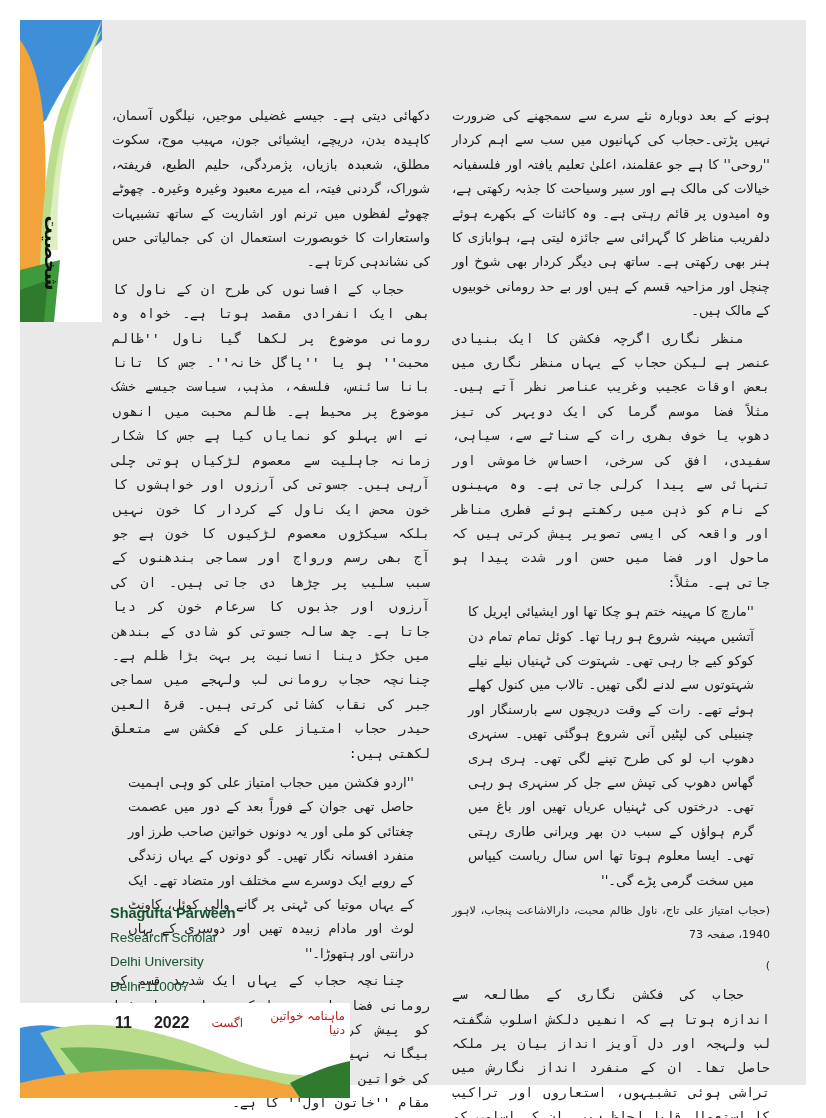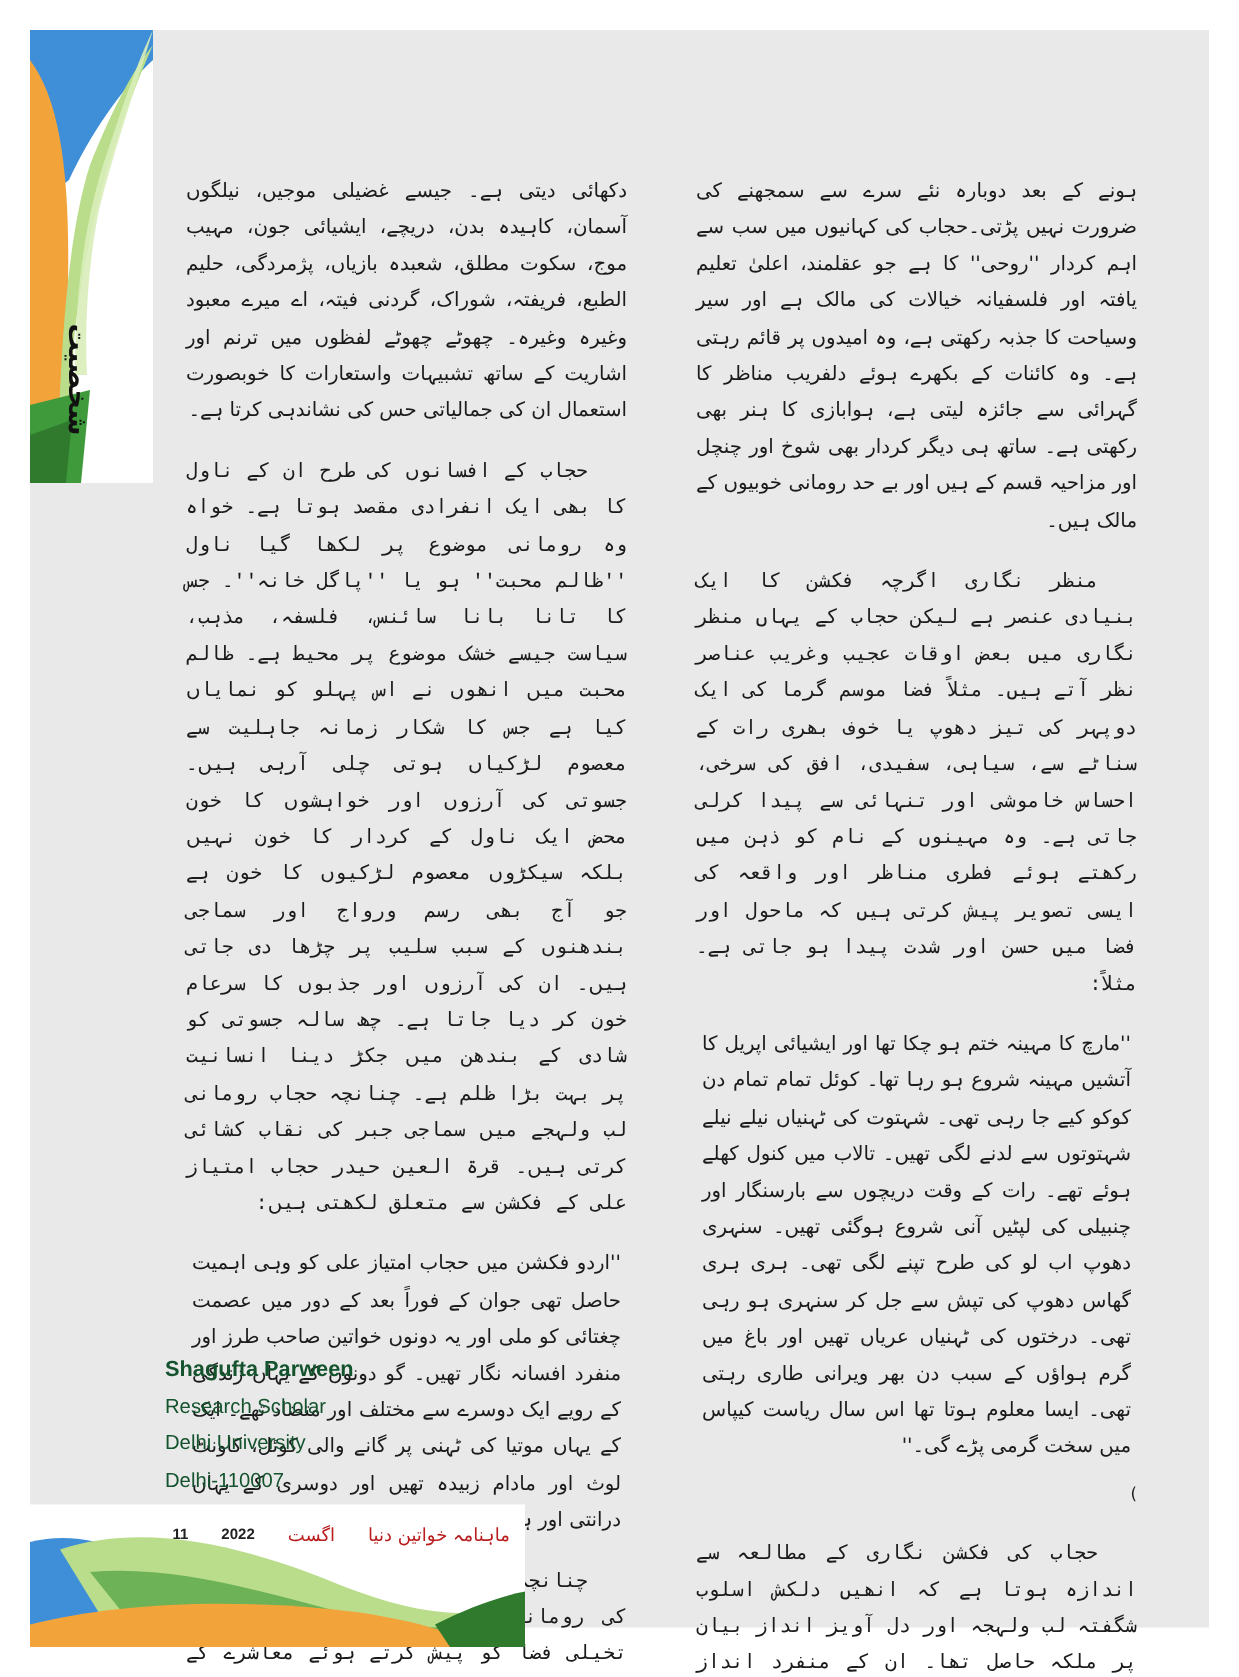--- a/index.html
+++ b/index.html
@@ -18,42 +18,42 @@
     position: absolute; left: 42px; top: 178px; width: 110px; height: 22px;
     transform: rotate(90deg); transform-origin: 0 0;
     font-size: 18px; font-weight: bold; direction: rtl; text-align: center; color: #111;
     white-space: nowrap; line-height: 22px;
   }
   .col {
     position: absolute; direction: rtl; text-align: justify; font-size: 13.2px; line-height: 24.4px; color: #1b1b1b;
   }
   .col-right { left: 448px; top: 100px; width: 326px; }
   .col-left { left: 108px; top: 100px; width: 326px; }
-  .col p { margin: 16px; }
+  .col p { margin: 4px; }
   .col .indent { text-indent: 26px; font-family: Liberation Mono, monospace; }
   .quote { margin: 0 20px 0 20px !important; }
   .cite { font-size: 11px; margin-top: 6px !important; margin-bottom: 6px !important; }
   .end-marks {
     text-align: center; direction: ltr; margin-top: 4px; letter-spacing: 2px; font-size: 14px;
   }
   .box { display: inline-block; width: 10px; height: 10px; border: 2px solid #222; margin: 0 1px; }
   .author {
     position: absolute; left: 110px; top: 901px; direction: ltr; text-align: left;
     font-family: "Liberation Sans", sans-serif; font-size: 13.5px; line-height: 24.5px; color: #14532d;
   }
   .author .name { font-weight: bold; font-size: 14.5px; }
   .footer-band {
     position: absolute; left: 20px; top: 1003px; width: 330px; height: 95px; overflow: hidden; background: #fff;
   }
   .footer-band svg { position: absolute; left: 0; top: 0; }
   .footer-text {
     position: absolute; top: 8px; left: 95px; width: 230px; height: 24px;
     display: flex; align-items: center; gap: 22px; direction: ltr;
   }
-  .footer-text .num { font-family: "Liberation Sans", sans-serif; font-weight: bold; font-size: 10px; color: #222; }
+  .footer-text .num { font-family: "Liberation Sans", sans-serif; font-weight: bold; font-size: 16px; color: #222; }
   .footer-text .ur { font-size: 12px; direction: rtl; color: #b91c1c; }
 </style>
 </head>
 <body>
 
 <div class="page-bg"></div>
 
 <div class="side-band">
   <svg width="82" height="302" viewBox="0 0 82 302">
     <rect x="0" y="0" width="82" height="302" fill="#ffffff"></rect>
@@ -64,20 +64,21 @@
     <path d="M0,250 L40,240 L34,302 L0,302 Z" fill="#3e9a3a"></path>
     <path d="M0,270 L28,260 L24,302 L0,302 Z" fill="#2f7a2c"></path>
   </svg>
   <div class="side-label">شخصیت</div>
 </div>
 
 <div class="col col-right">
   <p>ہونے کے بعد دوبارہ نئے سرے سے سمجھنے کی ضرورت نہیں پڑتی۔حجاب کی کہانیوں میں سب سے اہم کردار ''روحی'' کا ہے جو عقلمند، اعلیٰ تعلیم یافتہ اور فلسفیانہ خیالات کی مالک ہے اور سیر وسیاحت کا جذبہ رکھتی ہے، وہ امیدوں پر قائم رہتی ہے۔ وہ کائنات کے بکھرے ہوئے دلفریب مناظر کا گہرائی سے جائزہ لیتی ہے، ہوابازی کا ہنر بھی رکھتی ہے۔ ساتھ ہی دیگر کردار بھی شوخ اور چنچل اور مزاحیہ قسم کے ہیں اور بے حد رومانی خوبیوں کے مالک ہیں۔</p>
   <p class="indent">منظر نگاری اگرچہ فکشن کا ایک بنیادی عنصر ہے لیکن حجاب کے یہاں منظر نگاری میں بعض اوقات عجیب وغریب عناصر نظر آتے ہیں۔ مثلاً فضا موسم گرما کی ایک دوپہر کی تیز دھوپ یا خوف بھری رات کے سناٹے سے، سیاہی، سفیدی، افق کی سرخی، احساس خاموشی اور تنہائی سے پیدا کرلی جاتی ہے۔ وہ مہینوں کے نام کو ذہن میں رکھتے ہوئے فطری مناظر اور واقعہ کی ایسی تصویر پیش کرتی ہیں کہ ماحول اور فضا میں حسن اور شدت پیدا ہو جاتی ہے۔ مثلاً:</p>
   <p class="quote">''مارچ کا مہینہ ختم ہو چکا تھا اور ایشیائی اپریل کا آتشیں مہینہ شروع ہو رہا تھا۔ کوئل تمام تمام دن کوکو کیے جا رہی تھی۔ شہتوت کی ٹہنیاں نیلے نیلے شہتوتوں سے لدنے لگی تھیں۔ تالاب میں کنول کھلے ہوئے تھے۔ رات کے وقت دریچوں سے بارسنگار اور چنبیلی کی لپٹیں آنی شروع ہوگئی تھیں۔ سنہری دھوپ اب لو کی طرح تپنے لگی تھی۔ ہری ہری گھاس دھوپ کی تپش سے جل کر سنہری ہو رہی تھی۔ درختوں کی ٹہنیاں عریاں تھیں اور باغ میں گرم ہواؤں کے سبب دن بھر ویرانی طاری رہتی تھی۔ ایسا معلوم ہوتا تھا اس سال ریاست کیپاس میں سخت گرمی پڑے گی۔''</p>
+  <p class="cite">(حجاب امتیاز علی تاج، ناول ظالم محبت، دارالاشاعت پنجاب، لاہور 1940، صفحہ 73</p>
   <p class="cite">)</p>
   <p class="indent">حجاب کی فکشن نگاری کے مطالعہ سے اندازہ ہوتا ہے کہ انھیں دلکش اسلوب شگفتہ لب ولہجہ اور دل آویز انداز بیان پر ملکہ حاصل تھا۔ ان کے منفرد انداز نگارش میں تراشی ہوئی تشبیہوں، استعاروں اور تراکیب کا استعمال قابل لحاظ ہیں۔ ان کے اسلوب کو جو چیز دلکش بناتی ہے وہ فضا اور تحیر ہے اور یہی ان کی تحریر کا طرۂ امتیاز بھی ہے۔ حجاب کا طرز نگارش شاعرانہ ہے اور انھوں نے موضوع کے اعتبار سے اپنے اسلوب کا انتخاب کیا ہے۔ حجاب کی زبان نہایت سلیس اور سادہ ہے۔ ہمیں دوسرے مصنفین کی طرح ان کے یہاں بھی ان کے مخصوص لفظیات کی بہتات</p>
 </div>
 
 <div class="col col-left">
   <p>دکھائی دیتی ہے۔ جیسے غضیلی موجیں، نیلگوں آسمان، کاہیدہ بدن، دریچے، ایشیائی جون، مہیب موج، سکوت مطلق، شعبدہ بازیاں، پژمردگی، حلیم الطبع، فریفتہ، شوراک، گردنی فیتہ، اے میرے معبود وغیرہ وغیرہ۔ چھوٹے چھوٹے لفظوں میں ترنم اور اشاریت کے ساتھ تشبیہات واستعارات کا خوبصورت استعمال ان کی جمالیاتی حس کی نشاندہی کرتا ہے۔</p>
   <p class="indent">حجاب کے افسانوں کی طرح ان کے ناول کا بھی ایک انفرادی مقصد ہوتا ہے۔ خواہ وہ رومانی موضوع پر لکھا گیا ناول ''ظالم محبت'' ہو یا ''پاگل خانہ''۔ جس کا تانا بانا سائنس، فلسفہ، مذہب، سیاست جیسے خشک موضوع پر محیط ہے۔ ظالم محبت میں انھوں نے اس پہلو کو نمایاں کیا ہے جس کا شکار زمانہ جاہلیت سے معصوم لڑکیاں ہوتی چلی آرہی ہیں۔ جسوتی کی آرزوں اور خواہشوں کا خون محض ایک ناول کے کردار کا خون نہیں بلکہ سیکڑوں معصوم لڑکیوں کا خون ہے جو آج بھی رسم ورواج اور سماجی بندھنوں کے سبب سلیب پر چڑھا دی جاتی ہیں۔ ان کی آرزوں اور جذبوں کا سرعام خون کر دیا جاتا ہے۔ چھ سالہ جسوتی کو شادی کے بندھن میں جکڑ دینا انسانیت پر بہت بڑا ظلم ہے۔ چنانچہ حجاب رومانی لب ولہجے میں سماجی جبر کی نقاب کشائی کرتی ہیں۔ قرۃ العین حیدر حجاب امتیاز علی کے فکشن سے متعلق لکھتی ہیں:</p>
   <p class="quote">''اردو فکشن میں حجاب امتیاز علی کو وہی اہمیت حاصل تھی جوان کے فوراً بعد کے دور میں عصمت چغتائی کو ملی اور یہ دونوں خواتین صاحب طرز اور منفرد افسانہ نگار تھیں۔ گو دونوں کے یہاں زندگی کے رویے ایک دوسرے سے مختلف اور متضاد تھے۔ ایک کے یہاں موتیا کی ٹہنی پر گانے والی کوئل، کاونٹ لوث اور مادام زبیدہ تھیں اور دوسری کے یہاں درانتی اور ہتھوڑا۔''</p>
   <p class="indent">چنانچہ حجاب کے یہاں ایک شدید قسم کی رومانی فضا ملتی ہے۔ لیکن وہ اس تخیلی فضا کو پیش کرتے ہوئے معاشرے کے مسائل سے بیگانہ نہیں ہوتیں۔ اردو میں رومانی طرز کی خواتین فکشن نگاروں کی فہرست میں ان کا مقام ''خاتون اول'' کا ہے۔</p>
   <div class="end-marks">

